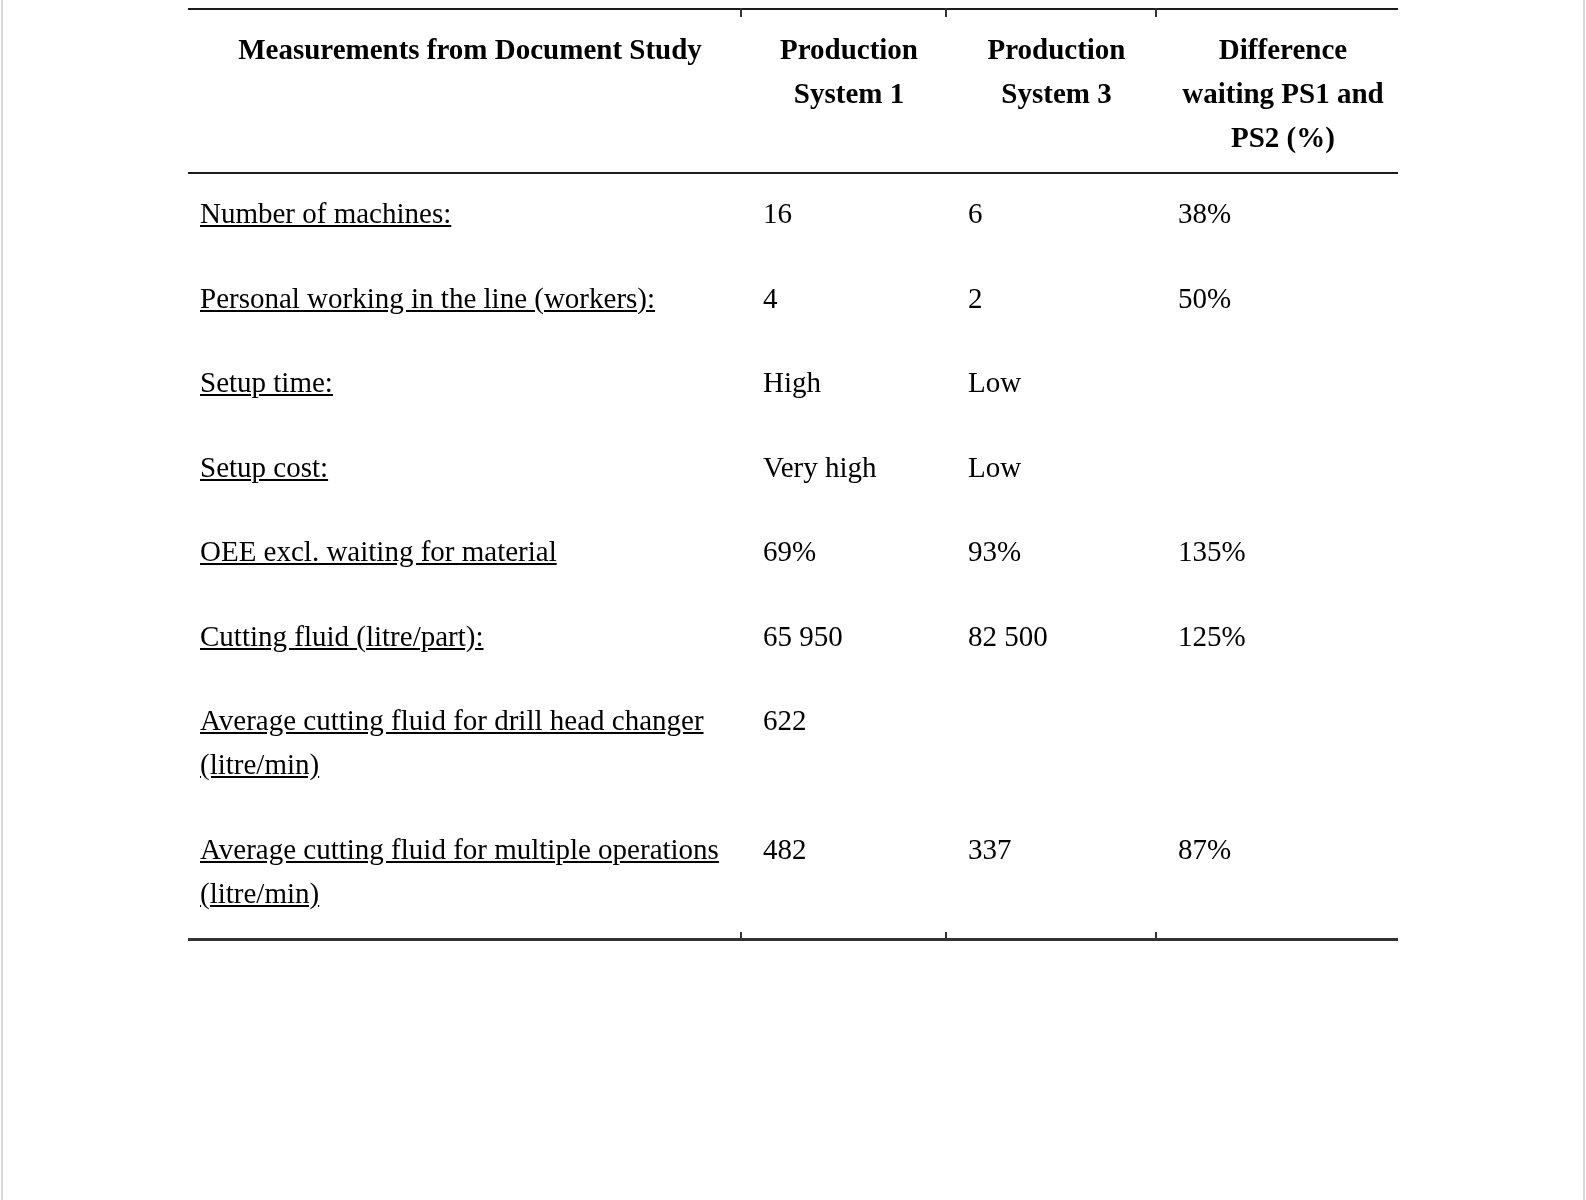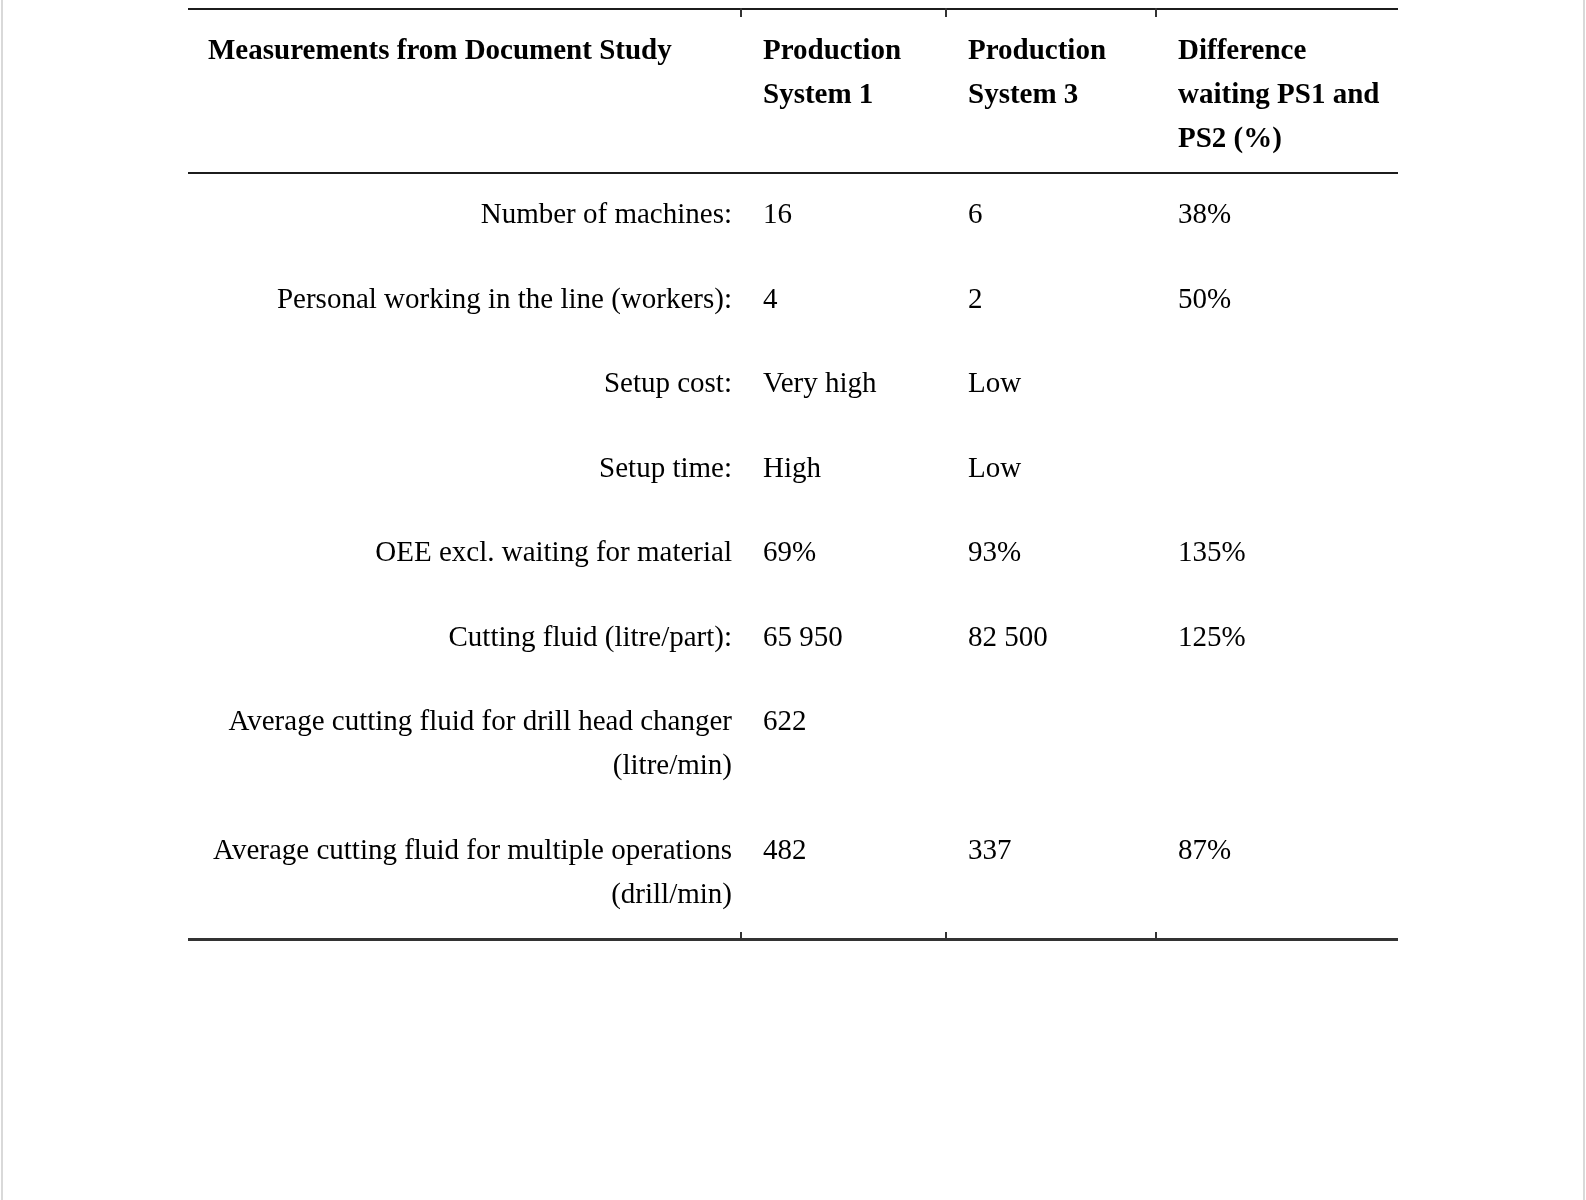--- a/index.html
+++ b/index.html
@@ -45,36 +45,36 @@
   col.c4 { width: 243px; }
 
   th, td {
     font-size: 29px;
     line-height: 44px;
     vertical-align: top;
     overflow: hidden;
   }
   thead th {
     font-weight: bold;
-    text-align: left;
+    text-align: center;
     padding: 17px 10px 13px 23px;
     border-bottom: 2px solid #1c1c1c;
   }
   thead th.col1 {
     padding-left: 20px;
     padding-right: 8px;
   }
   tbody td {
     font-weight: normal;
     padding: 17px 10px 23.5px 23px;
   }
   tbody td.label {
-    text-align: right;
     padding-left: 12px;
     padding-right: 8px;
+    text-decoration: underline;
   }
 
   
   .tick {
     position: absolute;
     width: 2px;
     height: 9px;
     background: #333333;
   }
   .tick-top    { top: 0; }
@@ -112,28 +112,28 @@
     <td>6</td>
     <td>38%</td>
   </tr>
         <tr>
     <td class="label">Personal working in the line (workers):</td>
     <td>4</td>
     <td>2</td>
     <td>50%</td>
   </tr>
         <tr>
-    <td class="label">Setup cost:</td>
-    <td>Very high</td>
+    <td class="label">Setup time:</td>
+    <td>High</td>
     <td>Low</td>
     <td></td>
   </tr>
         <tr>
-    <td class="label">Setup time:</td>
-    <td>High</td>
+    <td class="label">Setup cost:</td>
+    <td>Very high</td>
     <td>Low</td>
     <td></td>
   </tr>
         <tr>
     <td class="label">OEE excl. waiting for material</td>
     <td>69%</td>
     <td>93%</td>
     <td>135%</td>
   </tr>
         <tr>
@@ -142,21 +142,21 @@
     <td>82 500</td>
     <td>125%</td>
   </tr>
         <tr>
     <td class="label">Average cutting fluid for drill head changer (litre/min)</td>
     <td>622</td>
     <td></td>
     <td></td>
   </tr>
         <tr>
-    <td class="label">Average cutting fluid for multiple operations (drill/min)</td>
+    <td class="label">Average cutting fluid for multiple operations (litre/min)</td>
     <td>482</td>
     <td>337</td>
     <td>87%</td>
   </tr>
       </tbody>
   </table>
   <div class="tick tick-top tx1"></div>
   <div class="tick tick-top tx2"></div>
   <div class="tick tick-top tx3"></div>
   <div class="tick tick-bottom tx1"></div>

